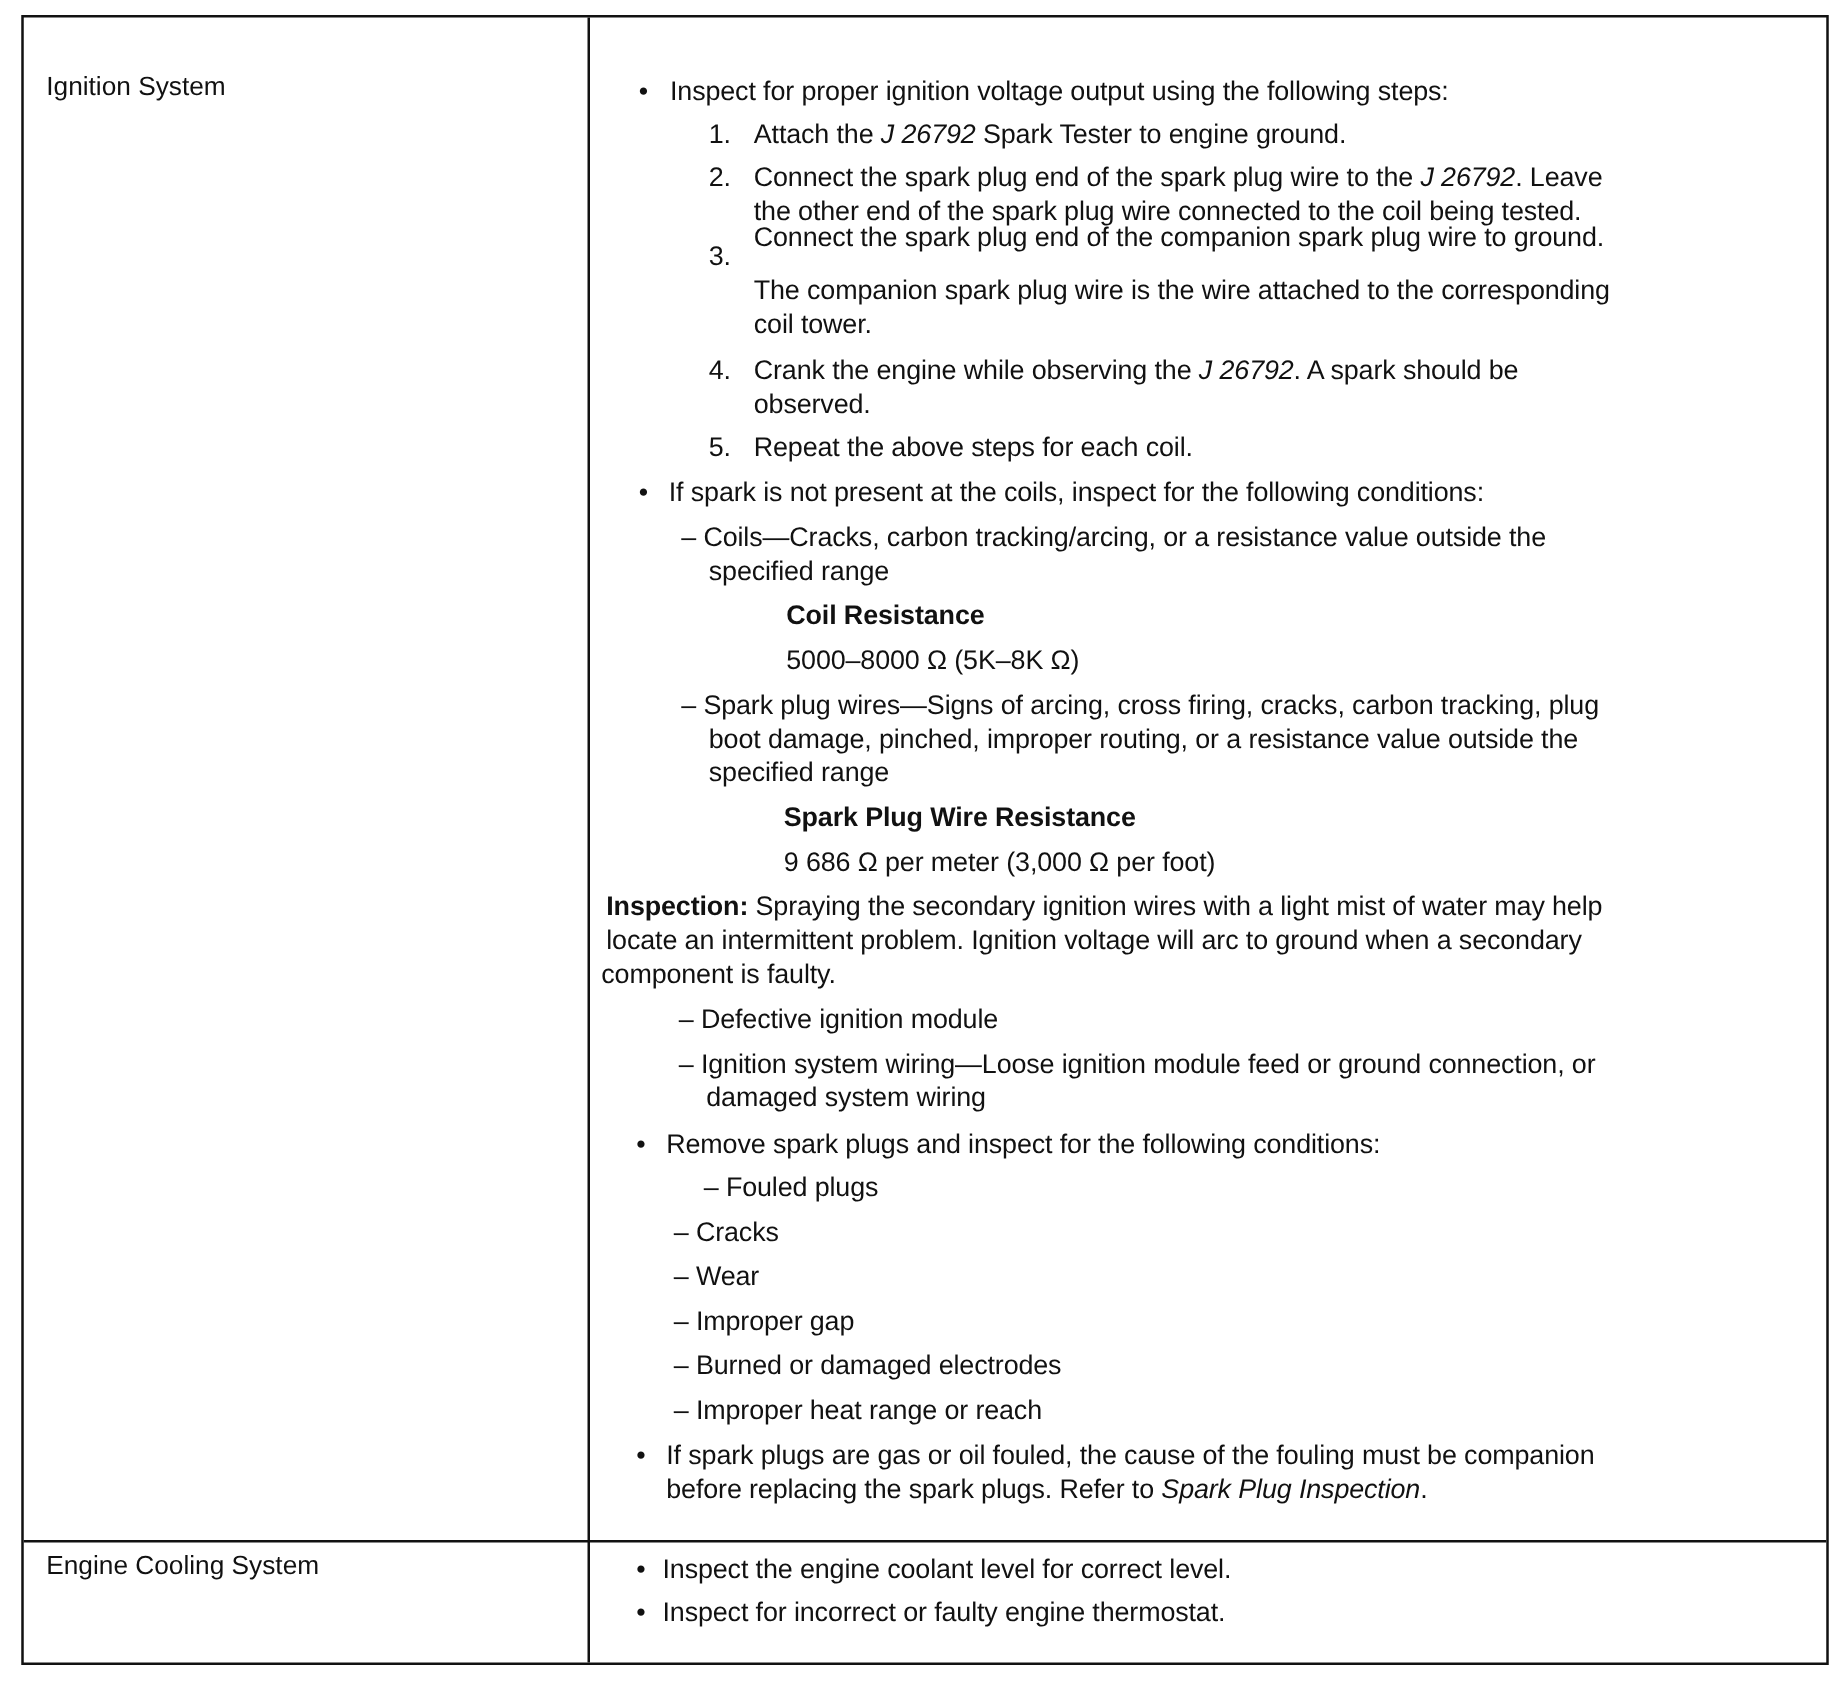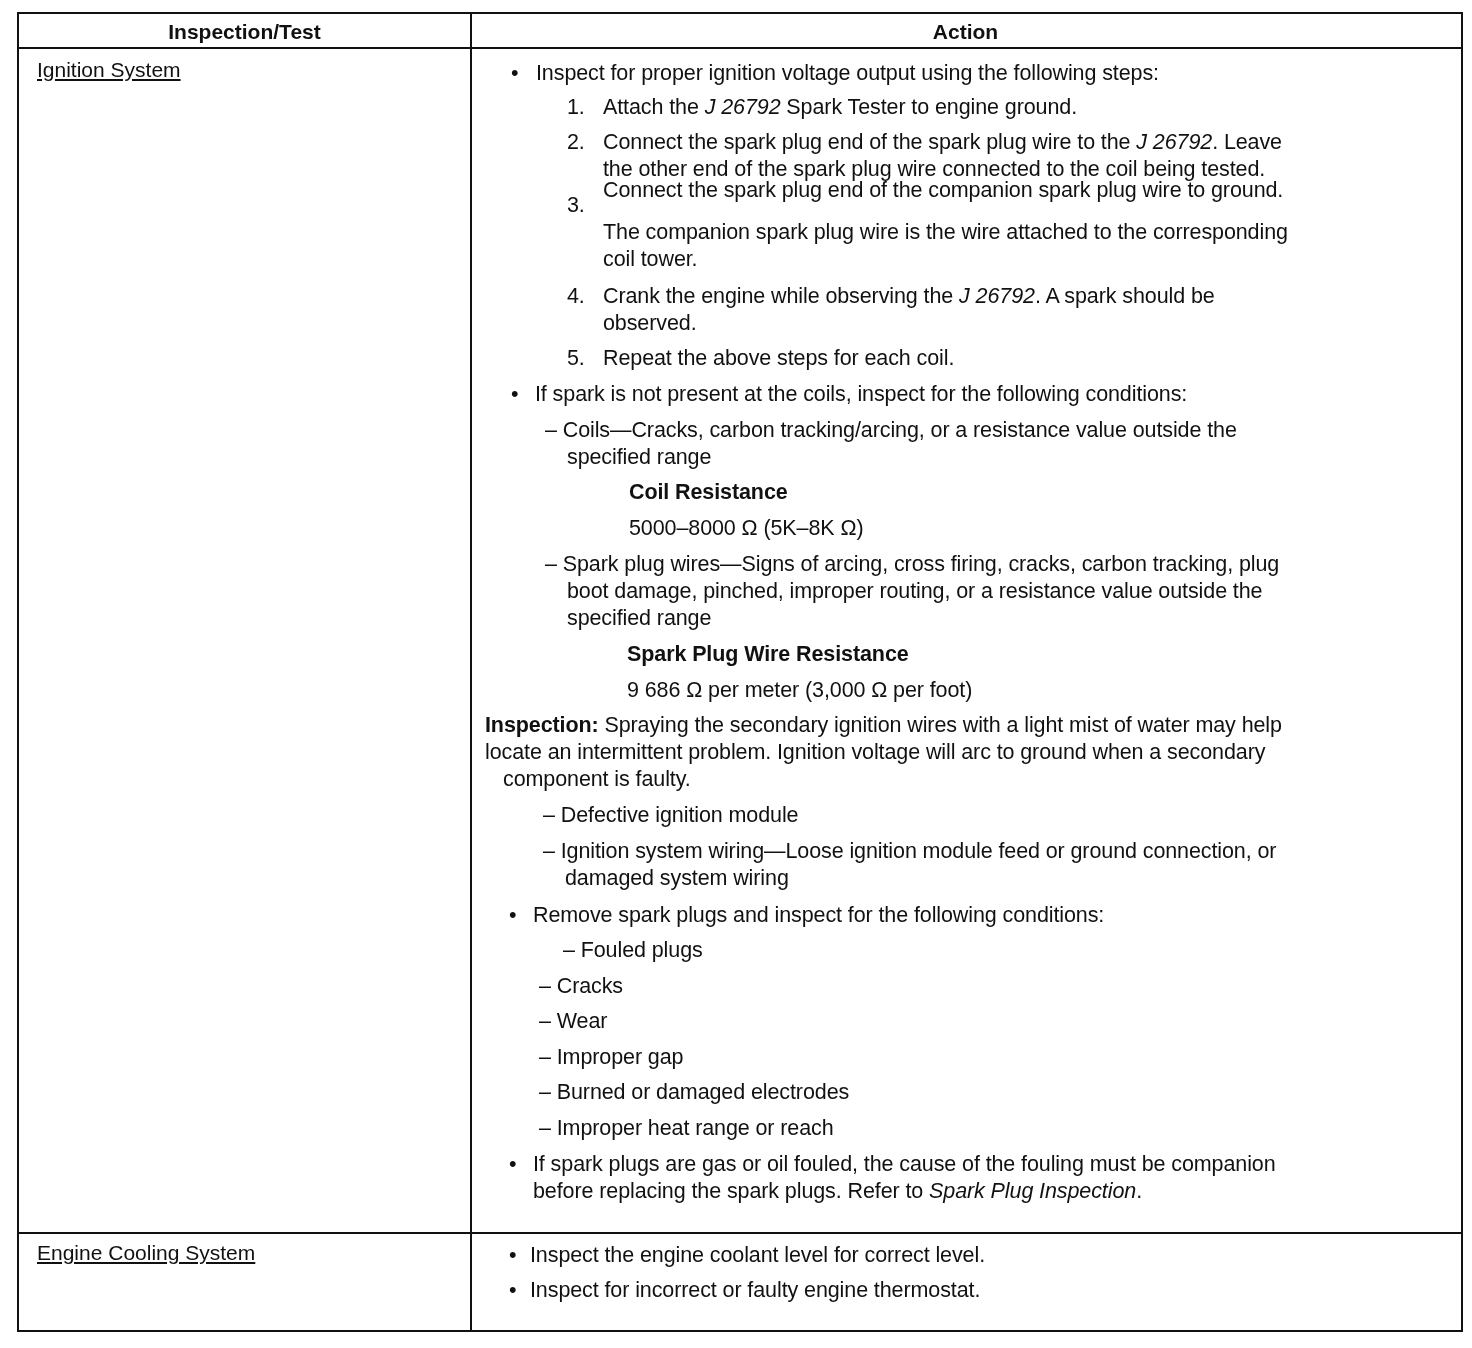--- a/index.html
+++ b/index.html
@@ -17,33 +17,29 @@
     border-bottom: 2px solid #111; box-sizing: border-box;
   }
   .hdr .c1, .hdr .c2 {
     position: absolute; top: 0; height: 33px; line-height: 35px;
     text-align: center; font-weight: bold; font-size: 21px;
   }
   .hdr .c1 { left: 0; width: 451px; }
   .hdr .c2 { left: 451px; right: 0; }
   .vline { position: absolute; left: 451px; top: 0; bottom: 0; width: 0; border-left: 2px solid #111; }
   .rowsep { position: absolute; left: 0; right: 0; top: 1218px; height: 0; border-top: 2px solid #111; }
-  .cell-l { position: absolute; left: 18px; font-size: 21px; text-decoration: underline; }
+  .cell-l { position: absolute; left: 18px; font-size: 21px; }
   .abs { position: absolute; white-space: nowrap; font-size: 21.5px; letter-spacing: -0.1px; }
   .b { font-weight: bold; }
   .i { font-style: italic; text-align: right; }
 </style>
 </head>
 <body>
 
 <div class="tbl">
-  <div class="hdr">
-    <div class="c1">Inspection/Test</div>
-    <div class="c2">Action</div>
-  </div>
   <div class="vline"></div>
   <div class="rowsep"></div>
 
   <div class="cell-l" style="top:44px">Ignition System</div>
 
   <div>
     <span class="abs" style="left:492px;top:47px">•</span>
     <span class="abs" style="left:517px;top:47px">Inspect for proper ignition voltage output using the following steps:</span>
 
     <span class="abs" style="left:548px;top:81px">1.</span>
@@ -74,21 +70,21 @@
     <span class="abs" style="left:610px;top:502px">5000–8000 Ω (5K–8K Ω)</span>
 
     <span class="abs" style="left:526px;top:538px">– Spark plug wires—Signs of arcing, cross firing, cracks, carbon tracking, plug</span>
     <span class="abs" style="left:548px;top:565px">boot damage, pinched, improper routing, or a resistance value outside the</span>
     <span class="abs" style="left:548px;top:592px">specified range</span>
     <span class="abs b" style="left:608px;top:628px">Spark Plug Wire Resistance</span>
     <span class="abs" style="left:608px;top:664px">9 686 Ω per meter (3,000 Ω per foot)</span>
 
     <span class="abs" style="left:466px;top:699px"><span class="b">Inspection:</span><span> Spraying the secondary ignition wires with a light mist of water may help</span></span>
     <span class="abs" style="left:466px;top:726px">locate an intermittent problem. Ignition voltage will arc to ground when a secondary</span>
-    <span class="abs" style="left:484px;top:753px">component is faulty.</span>
+    <span class="abs" style="left:462px;top:753px">component is faulty.</span>
 
     <span class="abs" style="left:524px;top:789px">– Defective ignition module</span>
     <span class="abs" style="left:524px;top:825px">– Ignition system wiring—Loose ignition module feed or ground connection, or</span>
     <span class="abs" style="left:546px;top:852px">damaged system wiring</span>
 
     <span class="abs" style="left:490px;top:889px">•</span>
     <span class="abs" style="left:514px;top:889px">Remove spark plugs and inspect for the following conditions:</span>
 
     <span class="abs" style="left:544px;top:924px">– Fouled plugs</span>
     <span class="abs" style="left:520px;top:960px">– Cracks</span>

